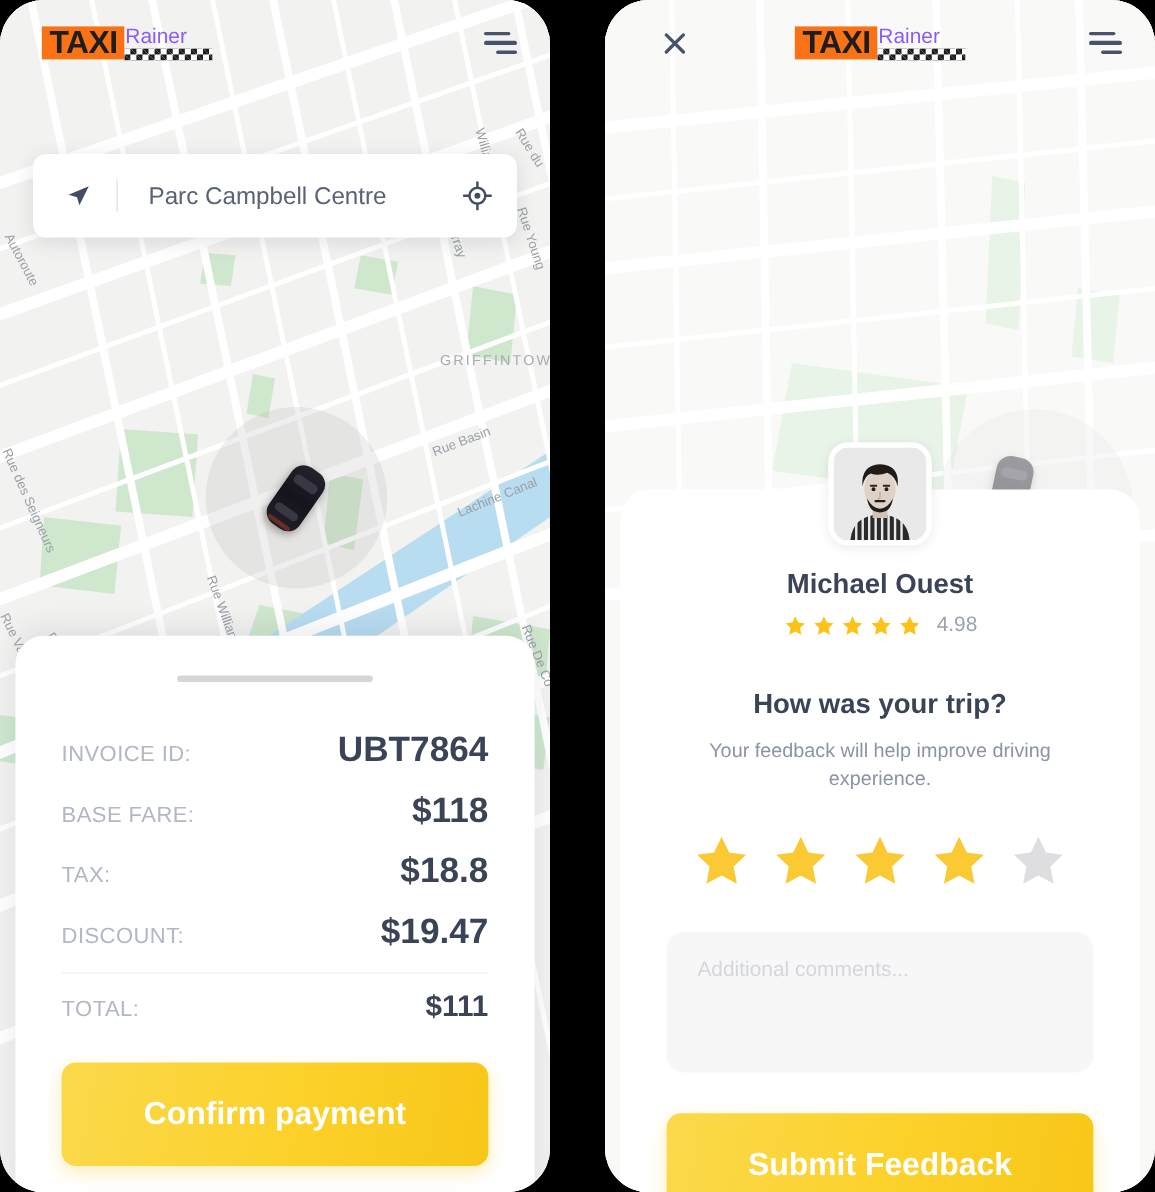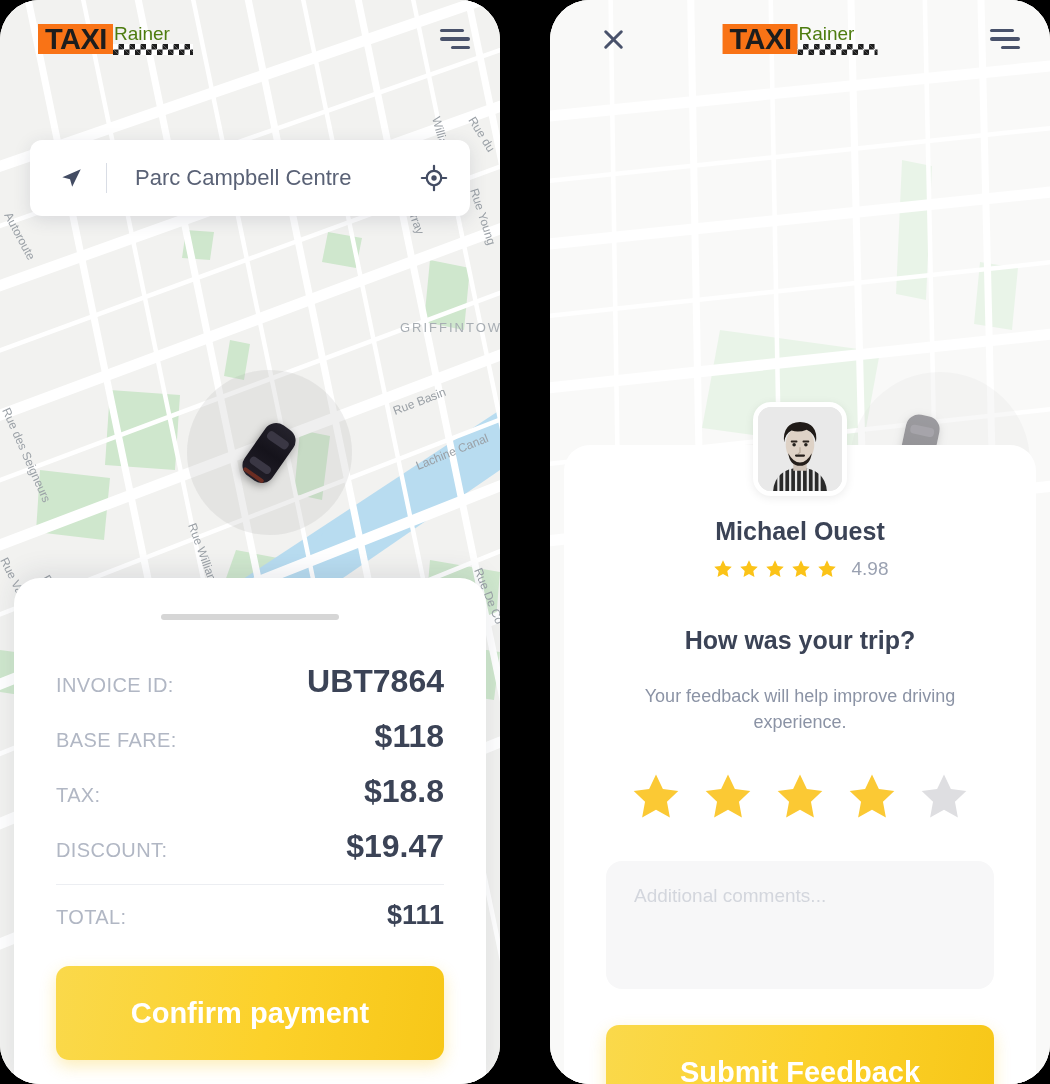--- a/index.html
+++ b/index.html
@@ -118,21 +118,21 @@
     color: #1d1d1d;
     font-weight: bold;
     font-size: 29px;
     line-height: 30px;
     letter-spacing: -0.5px;
     padding: 0 6px 0 7px;
     font-family: "Liberation Sans", sans-serif;
   }
   .logo-rainer-wrap { display: flex; flex-direction: column; }
   .logo-rainer {
-    color: #4d7c0f;
+    color: #8b5cf6;
     font-size: 19px;
     line-height: 20px;
     padding-left: 1px;
     font-family: "Liberation Sans", sans-serif;
   }
   .logo-check {
     width: 80px;
     height: 11px;
     background-image:
       linear-gradient(45deg,#1d1d1d 25%,transparent 25%,transparent 75%,#1d1d1d 75%),
@@ -297,21 +297,21 @@
     color: #9aa1b1;
   }
   .star-sm { width: 22px; height: 22px; }
   .trip-q {
     margin-top: 46px;
     font-size: 25px;
     font-weight: bold;
     color: #3b4356;
   }
   .trip-sub {
-    margin-top: 28px;
+    margin-top: 14px;
     font-size: 18px;
     color: #8b93a5;
     line-height: 1.45;
     padding: 0 10px;
   }
   .big-stars {
     margin-top: 34px;
     display: flex;
     justify-content: center;
     gap: 16px;

